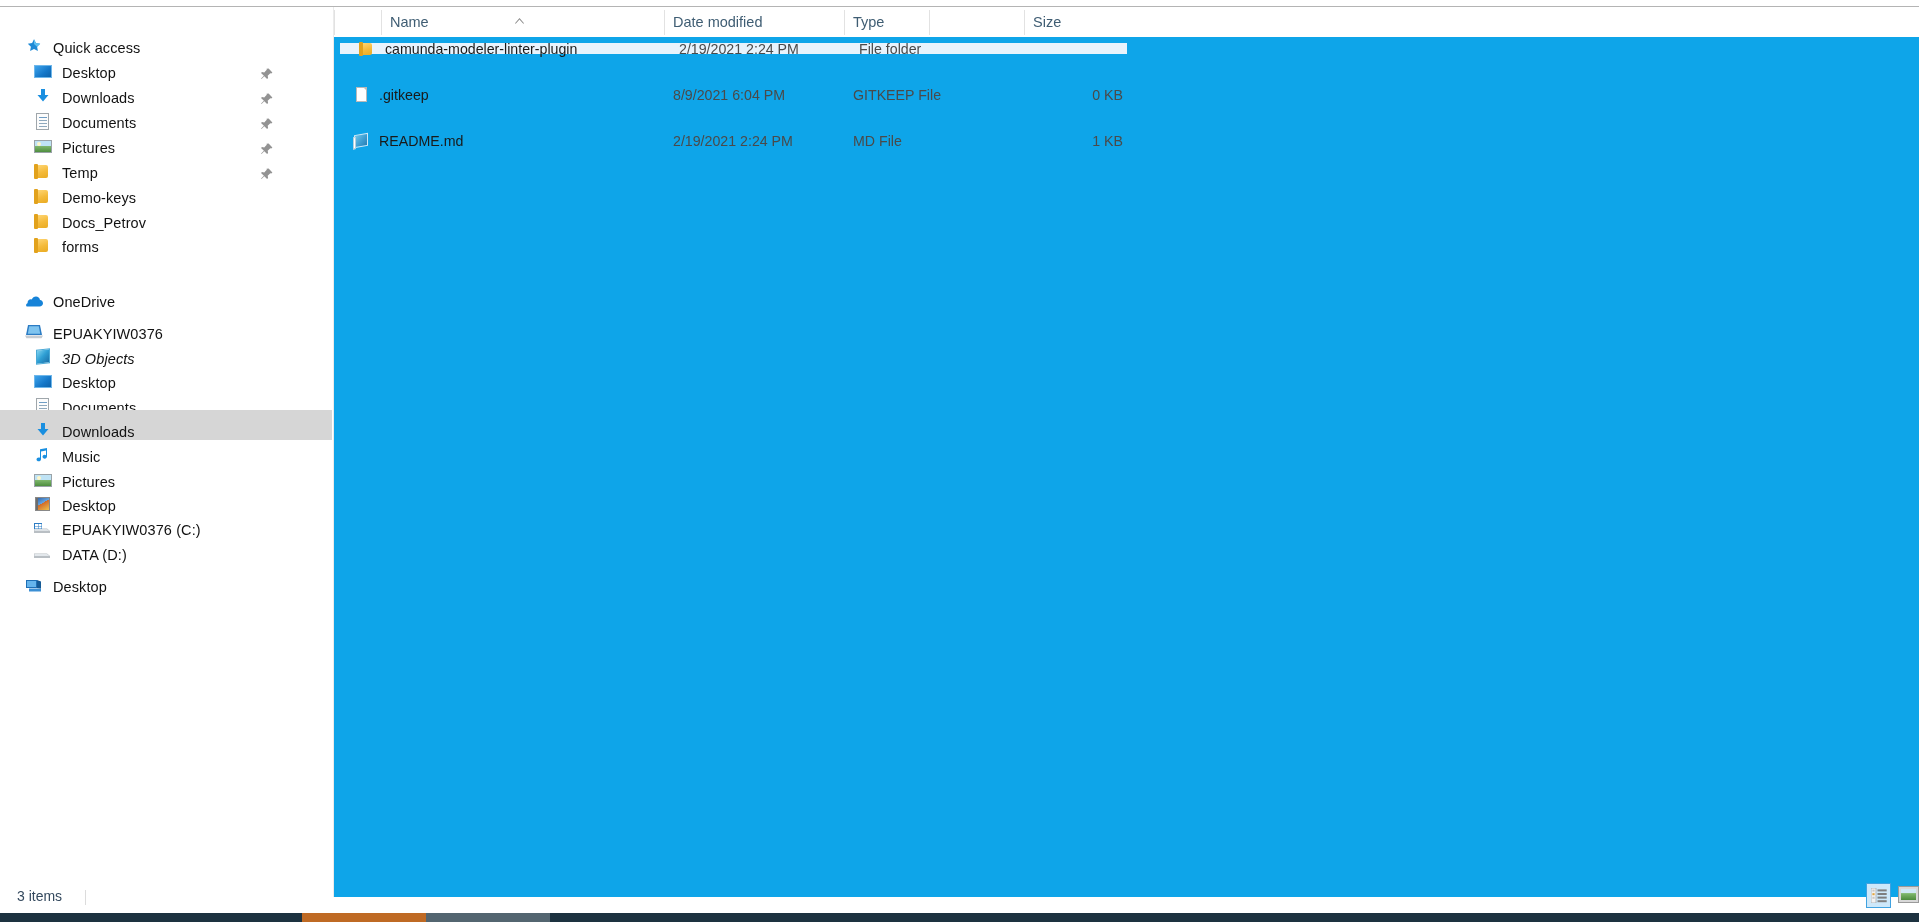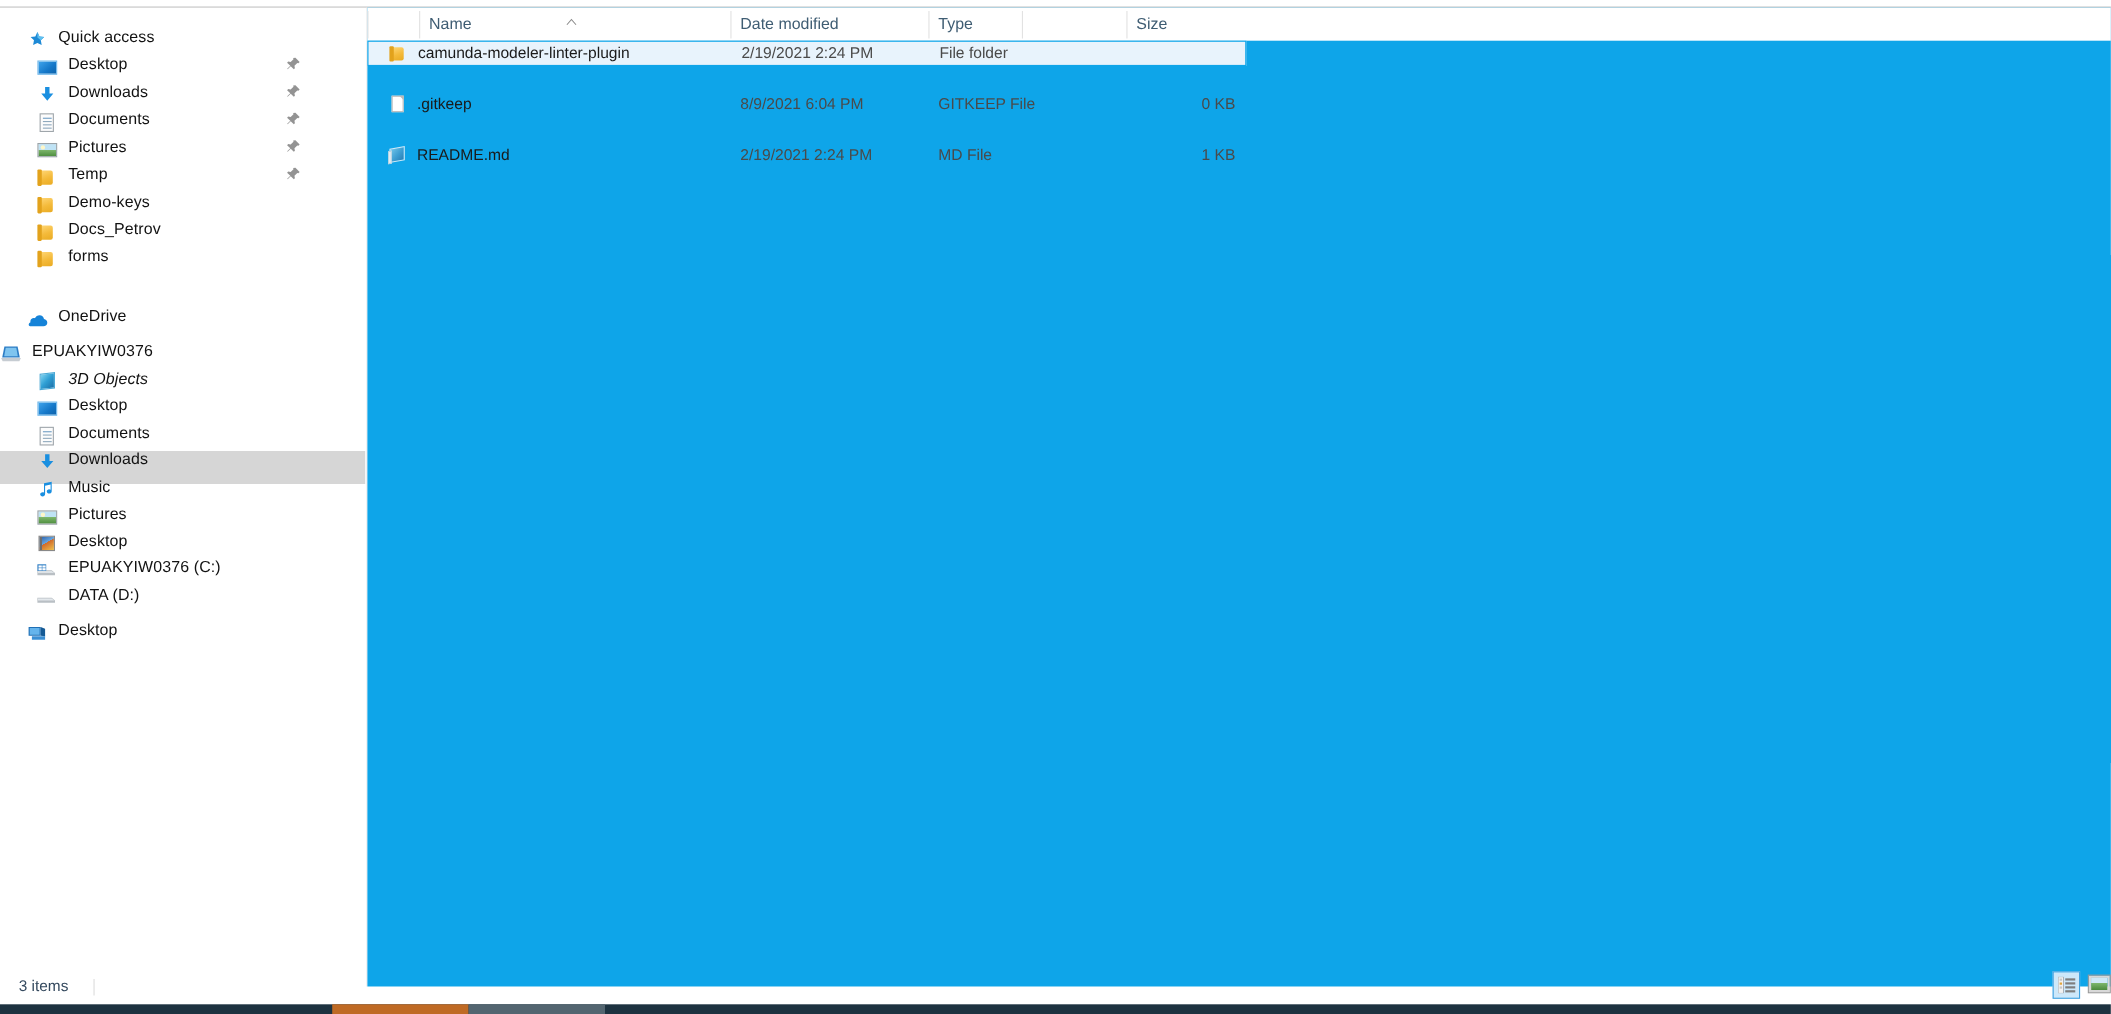--- a/index.html
+++ b/index.html
@@ -39,21 +39,21 @@
     left: 333px; top: 7px;
     width: 1px; height: 890px;
     background: #ebebeb;
   }
   .nav-item {
     position: absolute;
     left: 0;
     width: 332px;
     height: 30px;
     display: flex;
-    align-items: flex-start;
+    align-items: flex-end;
     box-sizing: border-box;
     white-space: nowrap;
   }
   .nav-item.selected { background: #d6d6d6; }
   .nav-ico {
     width: 20px; height: 20px;
     margin-right: 9px;
     flex: 0 0 20px;
     position: relative;
   }
@@ -172,21 +172,21 @@
     position: relative;
     height: 23px;
     width: 799px;
     display: flex;
     align-items: center;
     box-sizing: border-box;
     white-space: nowrap;
   }
   .row.focused {
     background: #e8f3fc;
-    border: 1px solid #0ea5e9;
+    border: 6px solid #0ea5e9;
   }
   .cell-name {
     position: absolute; left: 0; top: 0;
     height: 100%;
     display: flex; align-items: center;
     padding-left: 19px;
     box-sizing: border-box;
   }
   .row-ico {
     width: 17px; height: 17px;
@@ -406,21 +406,21 @@
 
   <div class="nav-item" style="top:273px;padding-left:24px;">
     <span class="nav-ico">
       <svg width="20" height="14" viewBox="0 0 20 14" style="position:absolute;left:0;top:4px;">
           <path d="M5.2 12.5h10.3c2 0 3.5-1.4 3.5-3.2 0-1.7-1.3-3-3-3.2C15.7 4 14 2.6 12 2.6c-1.9 0-3.5 1.1-4.2 2.8-.3-.1-.6-.2-1-.2-1.8 0-3.2 1.4-3.2 3.1 0 .2 0 .4.1.6-1 .4-1.6 1.3-1.6 2.3 0 .7.5 1.3 1.3 1.3z" fill="#1683d8"></path>
         </svg>
     </span>
     <span class="nav-label">OneDrive</span>
   </div>
 
-  <div class="nav-item" style="top:305px;">
+  <div class="nav-item" style="top:305px;padding-left:24px;">
     <span class="nav-ico">
       <svg width="20" height="16" viewBox="0 0 20 16" style="position:absolute;left:0;top:2px;">
           <path d="M4 1h12l2 10H2z" fill="#2c7cc4"></path>
           <path d="M5.2 2.2h9.6l1.4 7.6H3.8z" fill="#7fc4ef"></path>
           <path d="M1 11.5h18l-1.4 2.8H2.4z" fill="#c6ccd2"></path>
         </svg>
     </span>
     <span class="nav-label">EPUAKYIW0376</span>
   </div>
 

